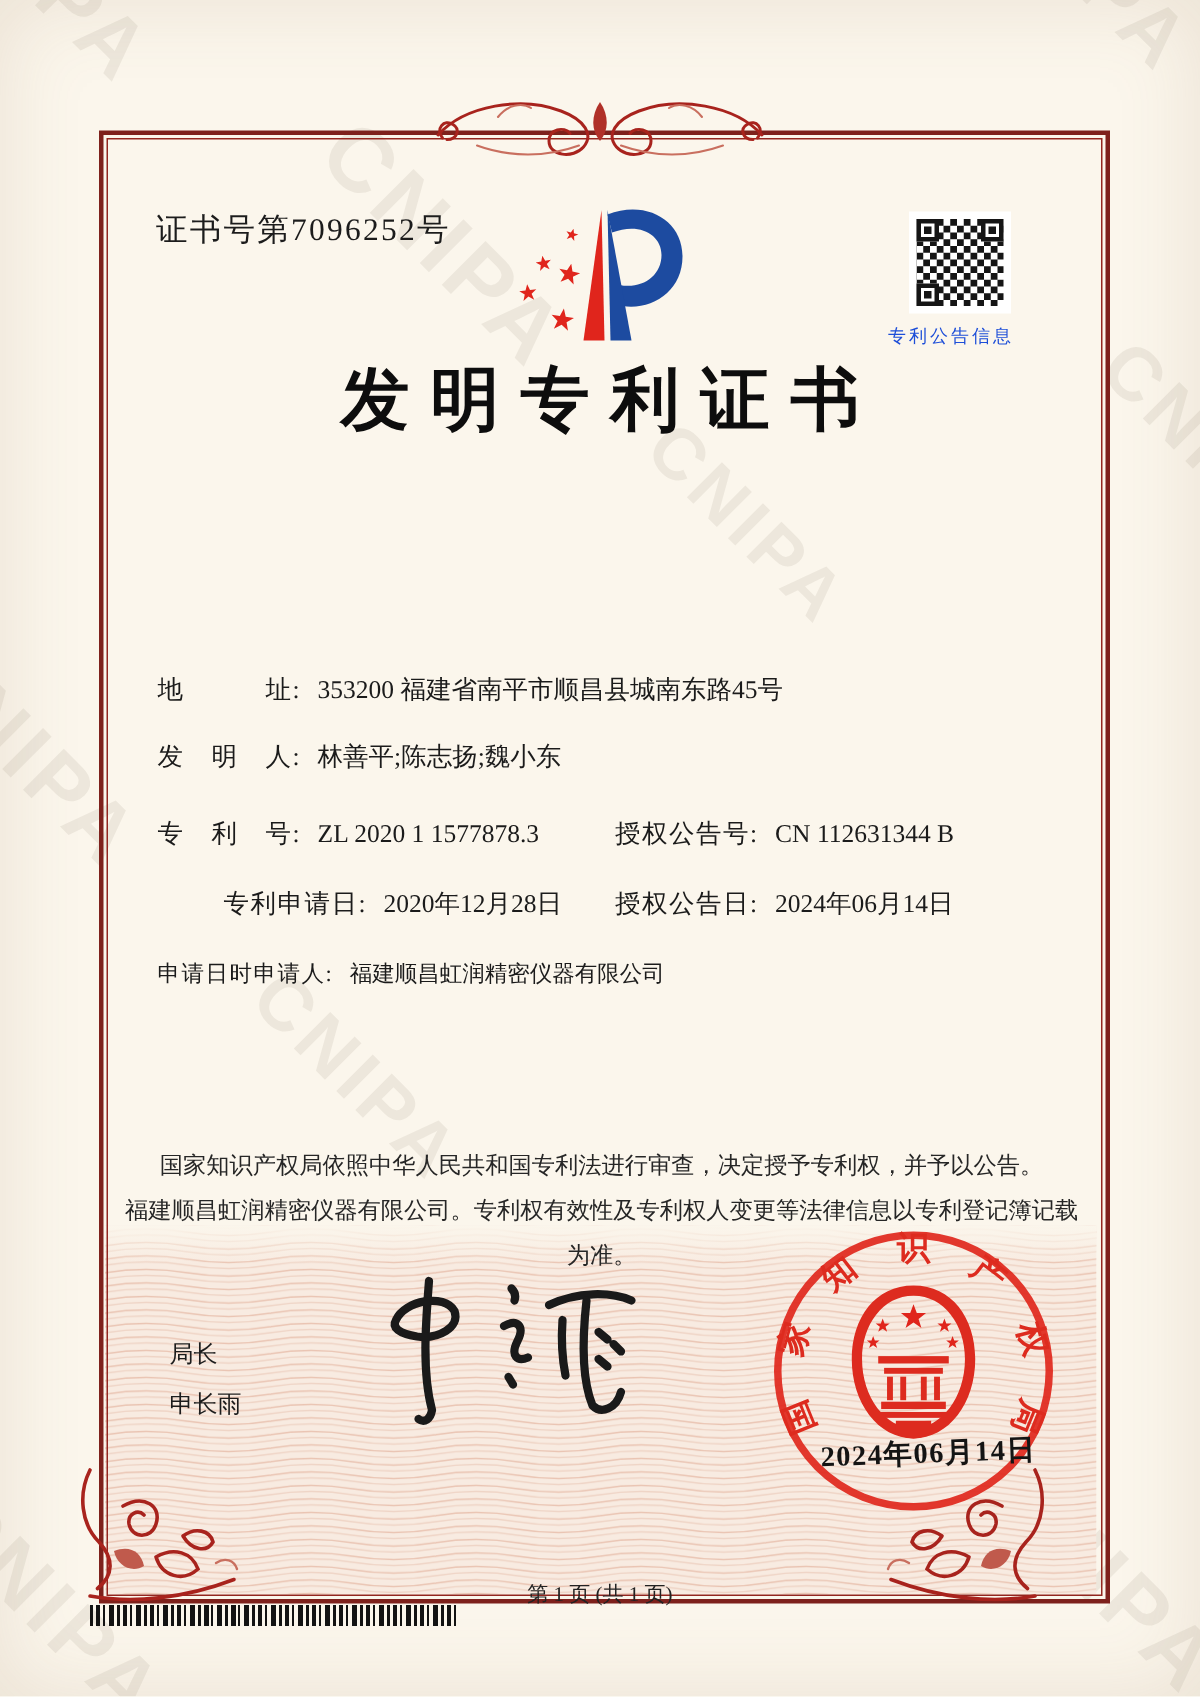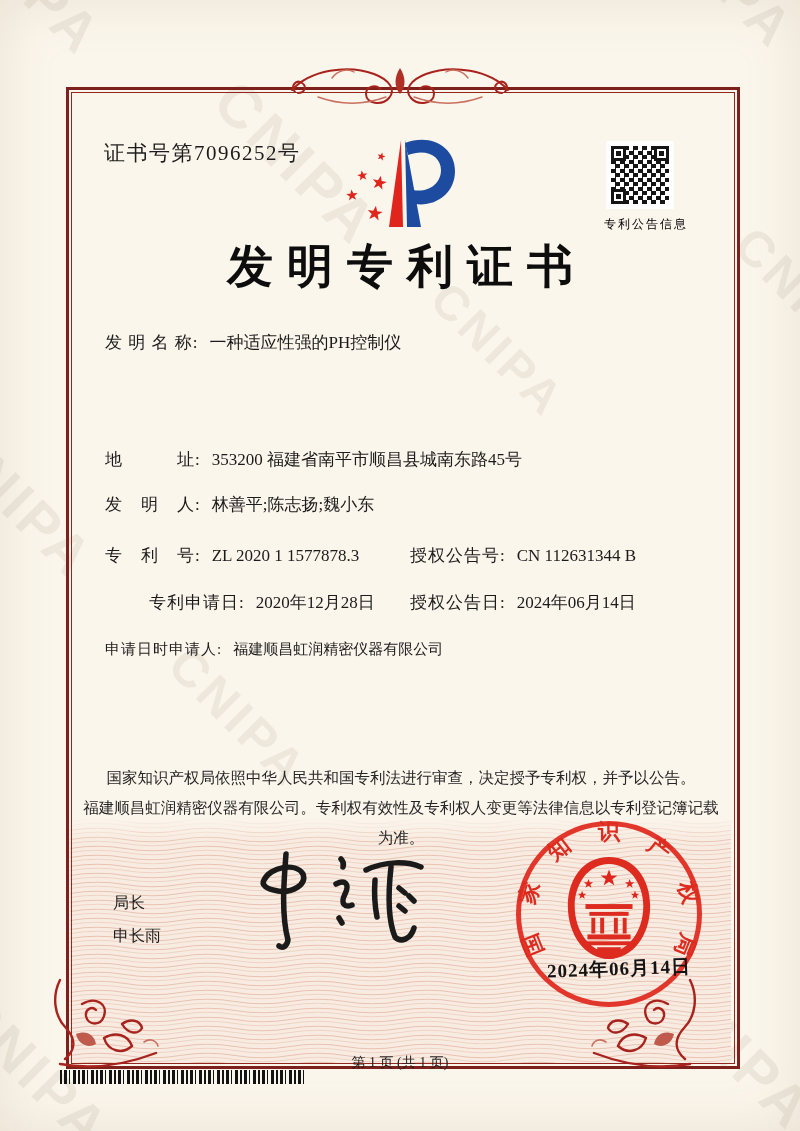--- a/index.html
+++ b/index.html
@@ -17,22 +17,22 @@
   .frame-inner{position:absolute;inset:2px;border:1px solid #93261f;}
   .orn{position:absolute;z-index:4;}
   
   .certno{position:absolute;left:104px;top:139px;font-size:21px;letter-spacing:1.5px;z-index:5;}
   .logo{position:absolute;left:345px;top:127px;z-index:5;}
   .qr{position:absolute;left:606px;top:141px;width:68px;height:68px;background:#fff;z-index:5;}
   .qr-mod{position:absolute;left:5px;top:5px;width:58px;height:58px;
       background:conic-gradient(#151515 25%,transparent 0 50%,#151515 0 75%,transparent 0) 0 0/9px 9px;}
   .qf{position:absolute;width:15px;height:15px;border:3px solid #151515;background:#fff;box-sizing:border-box;}
   .qf::after{content:"";position:absolute;left:2px;top:2px;width:5px;height:5px;background:#151515;}
-  .qr-label{position:absolute;left:592px;top:216px;width:96px;text-align:right;font-size:12px;
-      letter-spacing:2px;z-index:5;color:#000000;}
+  .qr-label{position:absolute;left:592px;top:216px;width:96px;text-align:left;font-size:12px;
+      letter-spacing:2px;z-index:5;color:#1d4ed8;}
   .title{position:absolute;left:66px;top:236px;width:668px;text-align:center;font-size:46px;font-weight:bold;
       letter-spacing:14px;text-indent:14px;color:#0d0d0d;z-index:5;}
   
   .row{position:absolute;font-size:17px;white-space:nowrap;z-index:5;color:#1b1b1b;}
   .row .lab{letter-spacing:1px;}
   .row .val{margin-left:11px;}
   .row.small{font-size:15px;}
   .statement{position:absolute;left:80px;top:763px;width:642px;text-align:center;z-index:5;
       font-size:15.5px;line-height:30px;color:#262626;}
   
@@ -146,23 +146,20 @@
   <div class="qr">
     <div class="qr-mod"></div>
     <div class="qf" style="left:5px;top:5px;"></div>
     <div class="qf" style="left:48px;top:5px;"></div>
     <div class="qf" style="left:5px;top:48px;"></div>
   </div>
   <div class="qr-label">专利公告信息</div>
 
   <div class="title">发明专利证书</div>
 
-  <div class="row" style="left:105px;top:331px;">
-    <span class="lab">发 明 名 称:</span><span class="val">一种适应性强的PH控制仪</span>
-  </div>
   <div class="row" style="left:105px;top:448px;">
     <span class="lab">地　　　址:</span><span class="val">353200 福建省南平市顺昌县城南东路45号</span>
   </div>
   <div class="row" style="left:105px;top:493px;">
     <span class="lab">发　明　人:</span><span class="val">林善平;陈志扬;魏小东</span>
   </div>
 
   <div class="row" style="left:105px;top:544px;">
     <span class="lab">专　利　号:</span><span class="val">ZL 2020 1 1577878.3</span>
   </div>

